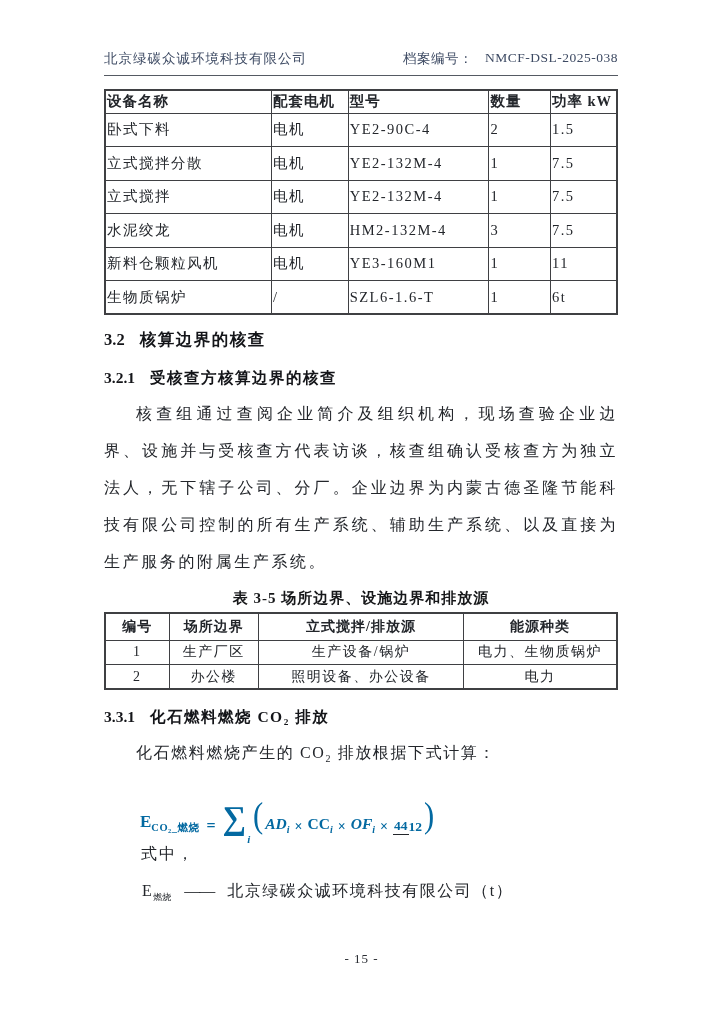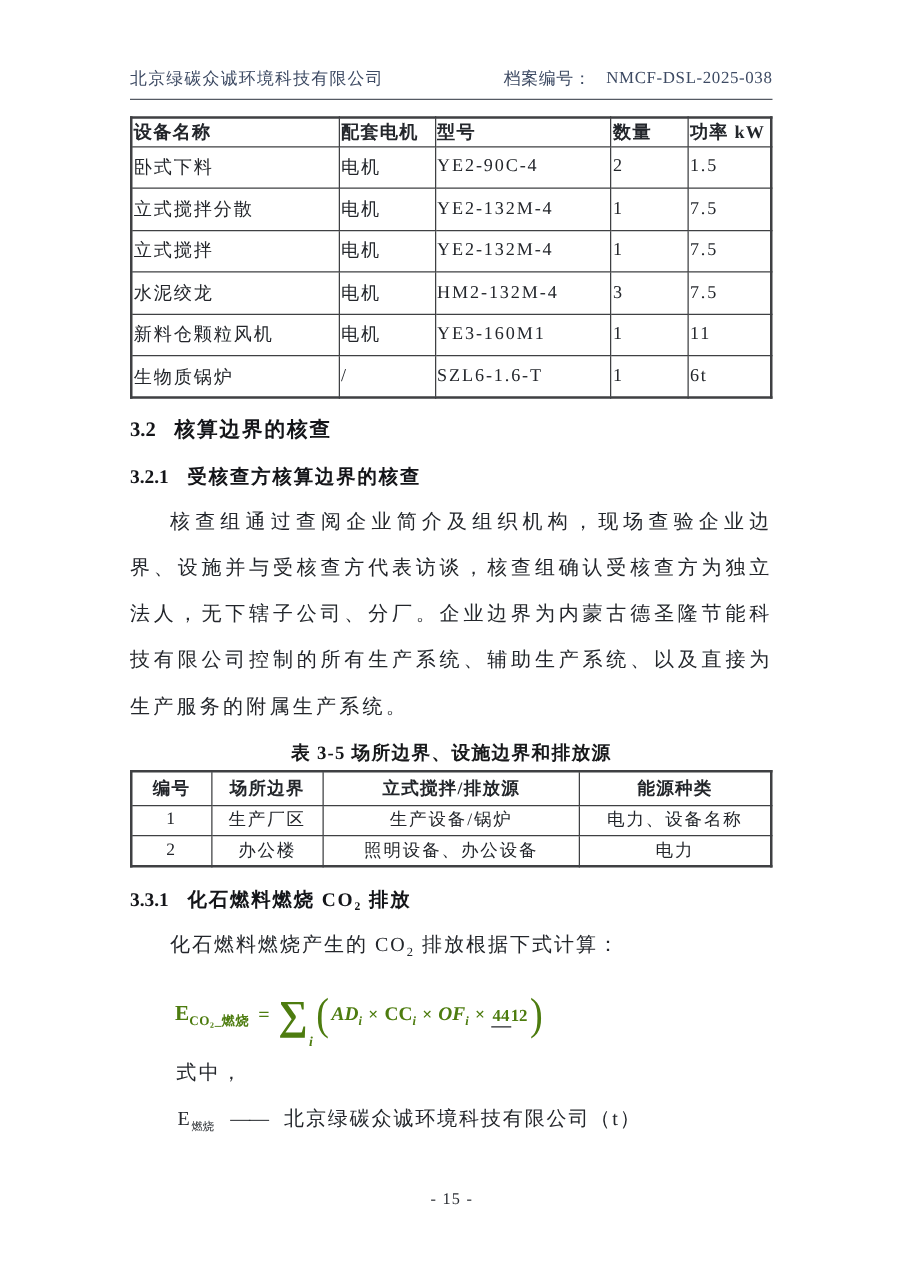--- a/index.html
+++ b/index.html
@@ -5,21 +5,21 @@
   * { box-sizing: border-box; }
   html,body { margin:0; padding:0; }
   body {
     width: 723px; height: 1024px;
     background: #ffffff;
     font-family: "Liberation Serif", "DejaVu Serif", serif;
     color: #23262b;
     position: relative;
     overflow: hidden;
   }
-  .page { padding: 54px 105px 0 104px; }
+  .page { padding: 26px 105px 0 104px; margin-top: 24px; }
 
   
   .doc-header {
     display: flex; justify-content: space-between; align-items: flex-end;
     padding-bottom: 7px;
     border-bottom: 1px solid #555a63;
     font-size: 13.5px;
     color: #3d4a63;
     letter-spacing: 1px;
   }
@@ -56,23 +56,23 @@
     text-align: justify; text-indent: 2em; margin: 6px 0 0 0;
   }
   .intro-para {
     font-size: 16px; letter-spacing: 1.6px; text-indent: 2em;
     margin: 13px 0 0 0; line-height: 24px;
   }
   sub.s2 { font-size: 10px; }
 
   
   .formula {
-    display: flex; align-items: center;
+    display: flex; align-items: flex-end;
     margin: 12px 0 0 36px;
-    font-weight: 600; color: #4d7c0f;
+    font-weight: 600; color: #0369a1;
     height: 52px;
   }
   .f-lhs { font-size: 17px; font-weight: bold; }
   .f-lhs sub { font-size: 10.5px; font-weight: bold; letter-spacing: .5px; }
   .f-eq { margin: 0 7px; font-size: 16px; font-weight: bold; }
   .f-sum { position: relative; margin-right: 2px; }
   .f-sigma { font-size: 33px; font-weight: bold; line-height: 1; }
   .f-sum-i { font-style: italic; font-size: 11px; position: relative; top: 10px; left: 1px; }
   .f-paren { font-size: 36px; font-weight: 400; line-height: 1; transform: scaleX(.85); margin: 0 1px; position: relative; top: -2px; }
   .f-term { font-size: 15.5px; }
@@ -192,21 +192,21 @@
         <th>场所边界</th>
         <th>立式搅拌/排放源</th>
         <th>能源种类</th>
       </tr>
     </thead>
     <tbody>
       <tr>
         <td>1</td>
         <td>生产厂区</td>
         <td>生产设备/锅炉</td>
-        <td>电力、设备名称</td>
+        <td>电力、生物质锅炉</td>
       </tr>
       <tr>
         <td>2</td>
         <td>办公楼</td>
         <td>照明设备、办公设备</td>
         <td>电力</td>
       </tr>
     </tbody>
   </table>
 

